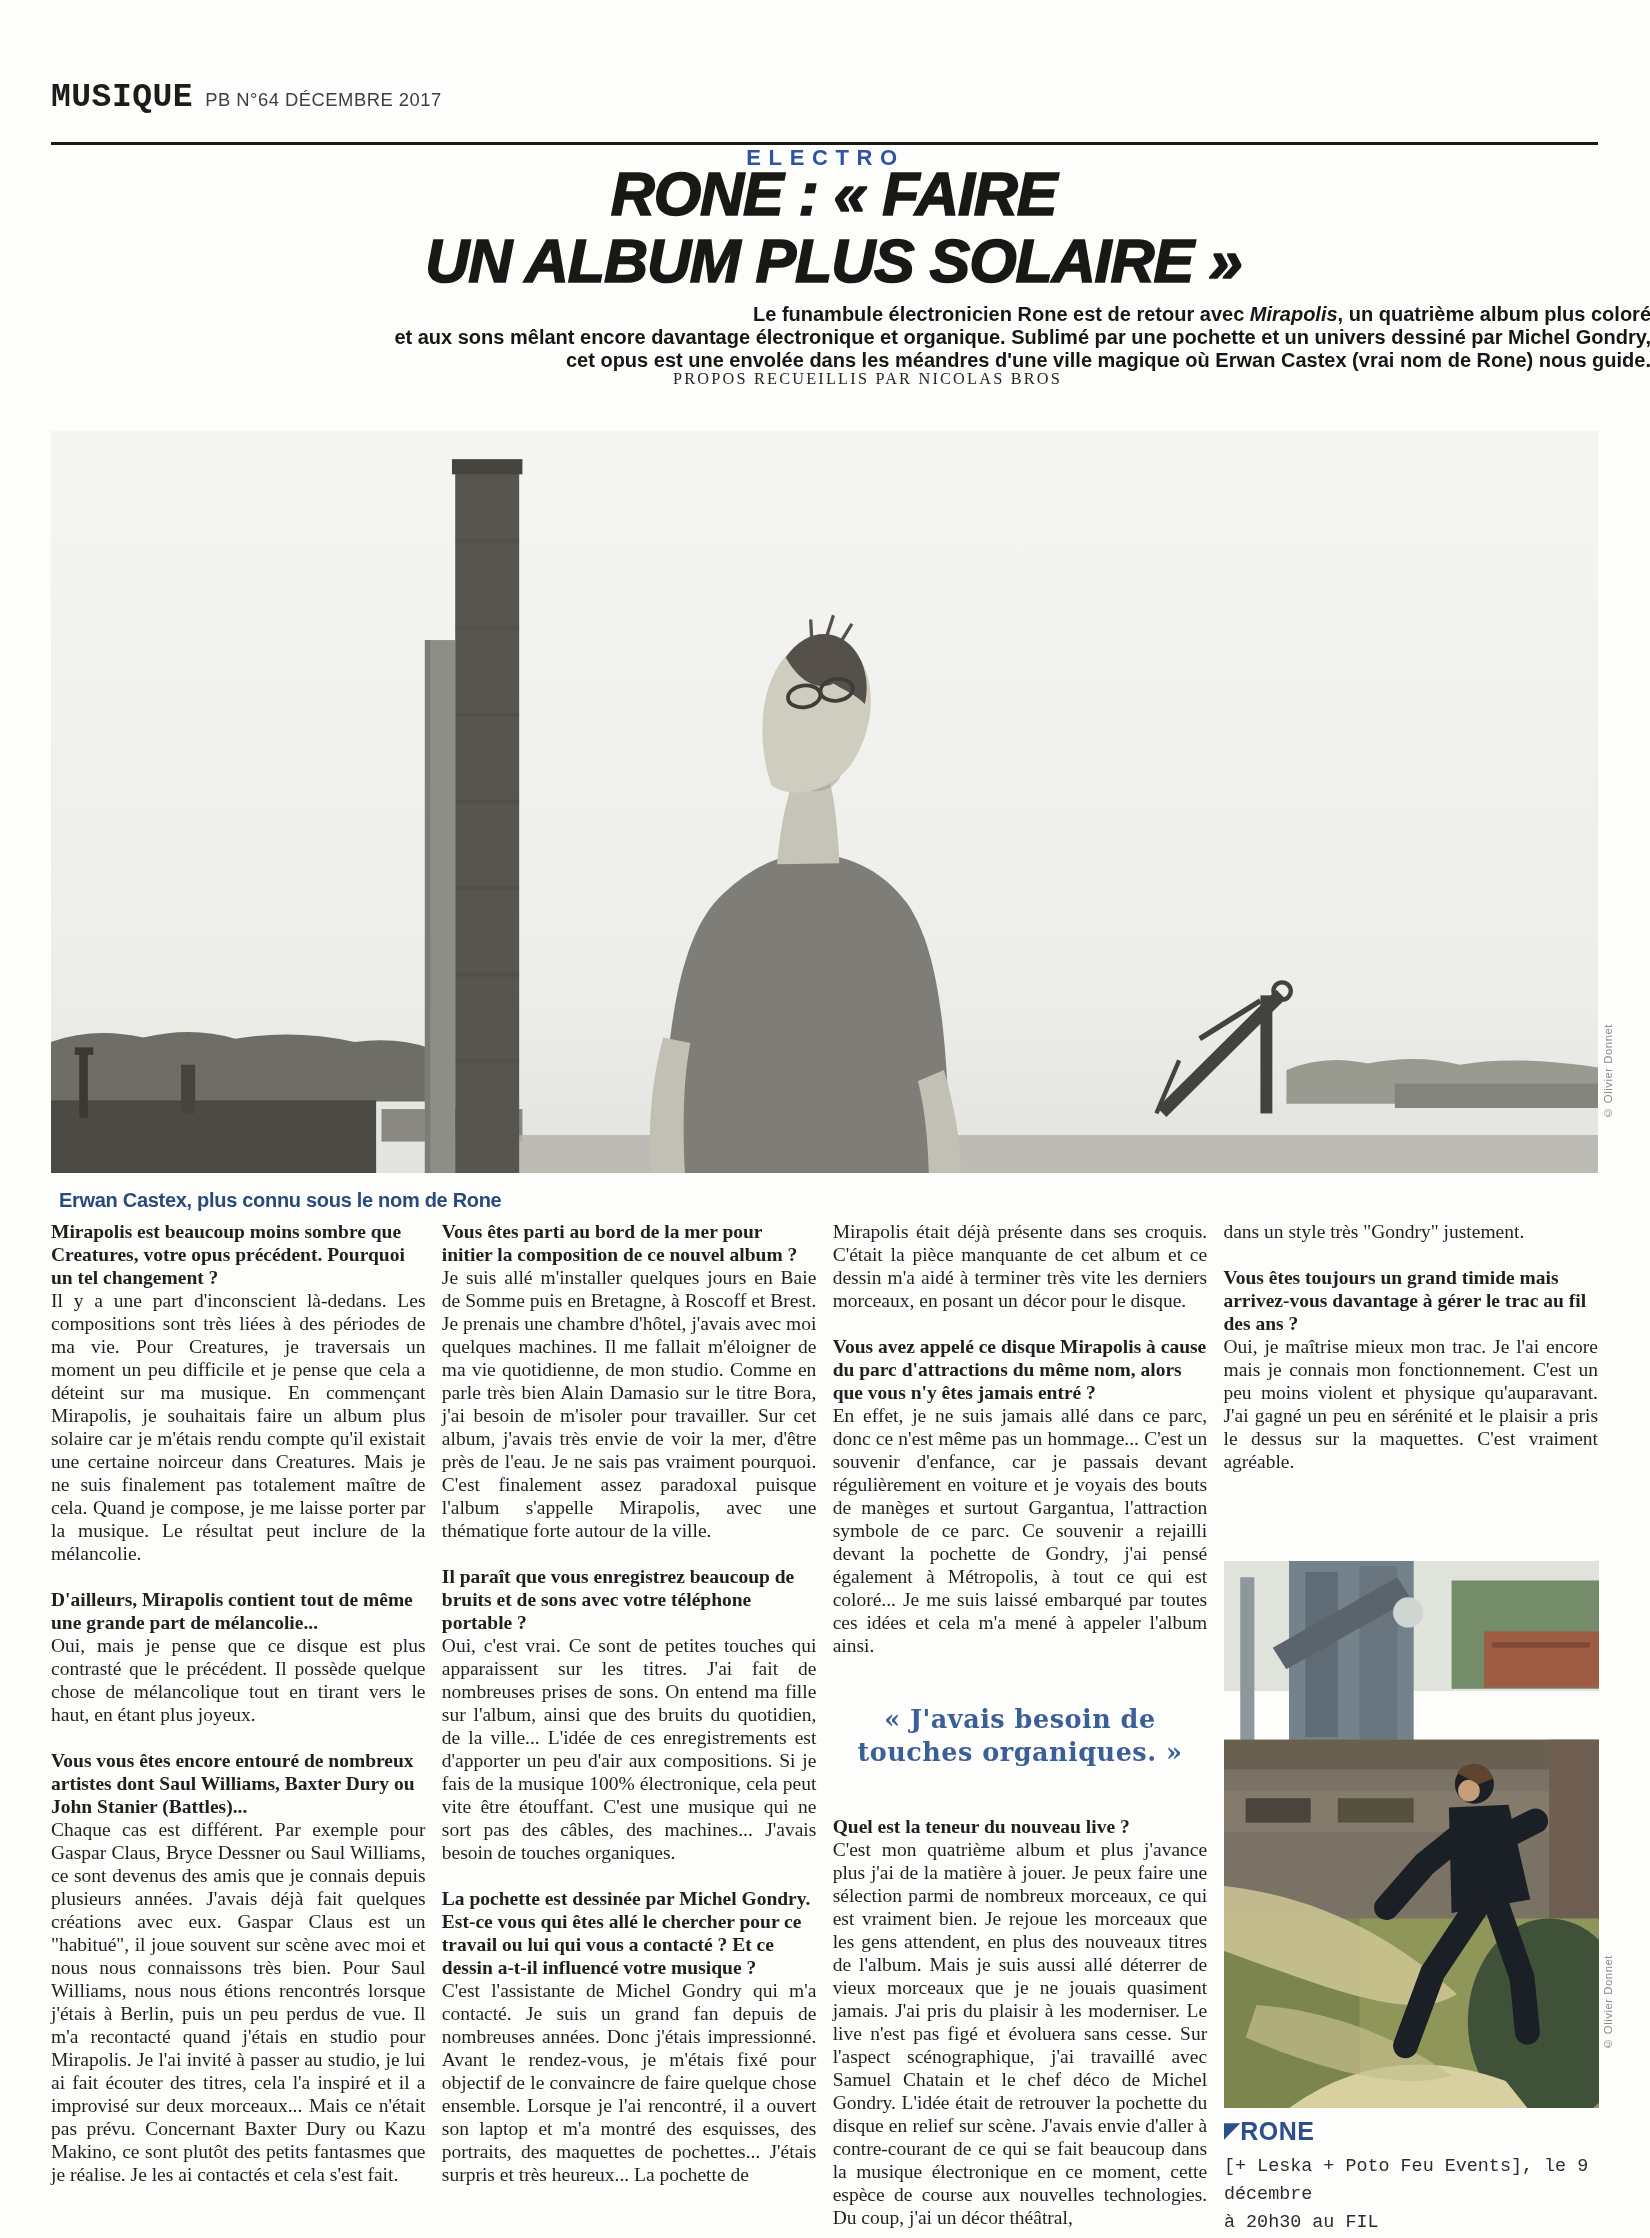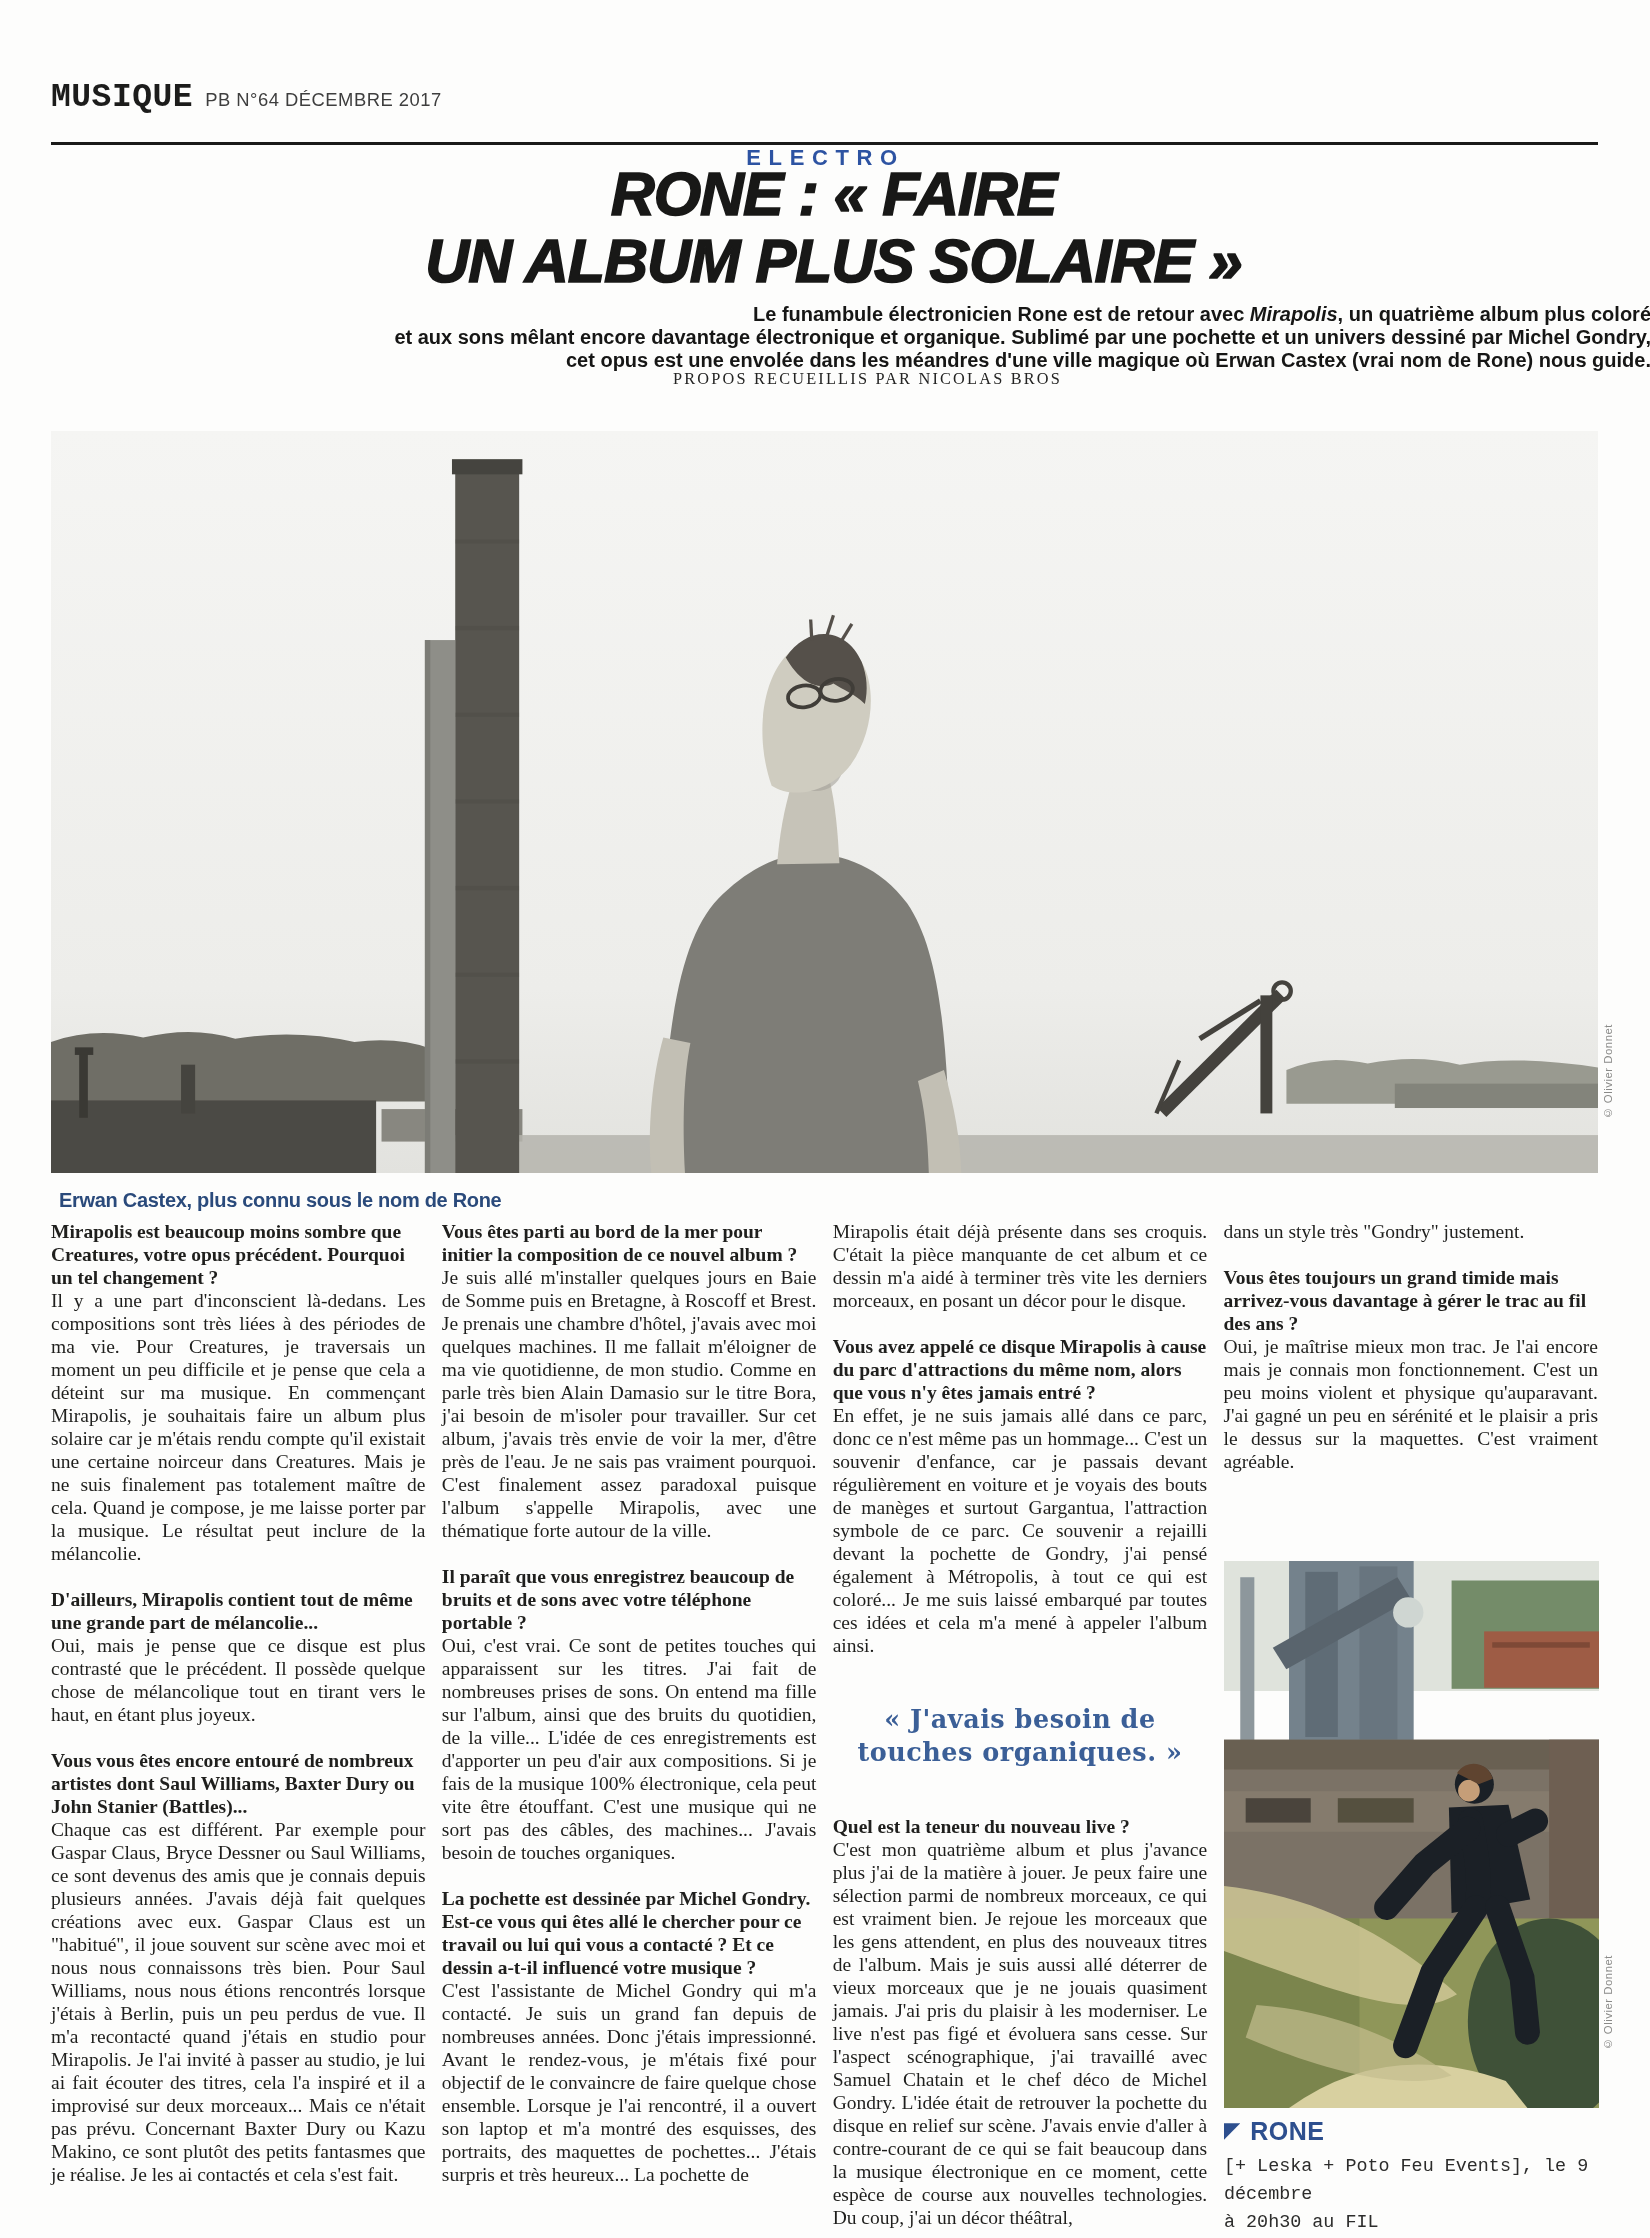--- a/index.html
+++ b/index.html
@@ -41,21 +41,21 @@
            display:grid;grid-template-columns:repeat(4,1fr);column-gap:16.3px;}
   .col p{margin:0;font-size:19.5px;line-height:23px;}
   .col .question{font-weight:700;margin-top:23px;}
   .col .question:first-child{margin-top:0;}
   .col .answer{text-align:justify;hyphens:auto;}
   .col .pullquote{font-family:"DejaVu Serif",serif;font-weight:700;color:#3b5f97;text-align:center;
                   font-size:25.5px;line-height:33px;margin:46px 0;letter-spacing:0.5px;}
 
   
   .event{position:absolute;left:1224px;top:2117px;width:375px;font-family:"Liberation Sans",sans-serif;}
-  .event-head{display:flex;align-items:center;gap:10px;color:#2d4f8e;}
+  .event-head{display:flex;align-items:center;gap:0;color:#2d4f8e;}
   .tri{width:16.3px;height:16.3px;background:#2d4f8e;clip-path:polygon(0 0,100% 0,0 100%);}
   .event-name{font-weight:800;font-size:25px;letter-spacing:0.5px;}
   .event-details{margin:6.5px 0 0 0;font-size:18.4px;line-height:28px;color:#2c2c2b;font-family:Liberation Mono, monospace;}
 </style>
 </head>
 <body>
 
 <div class="page">
 
   <div class="masthead">

